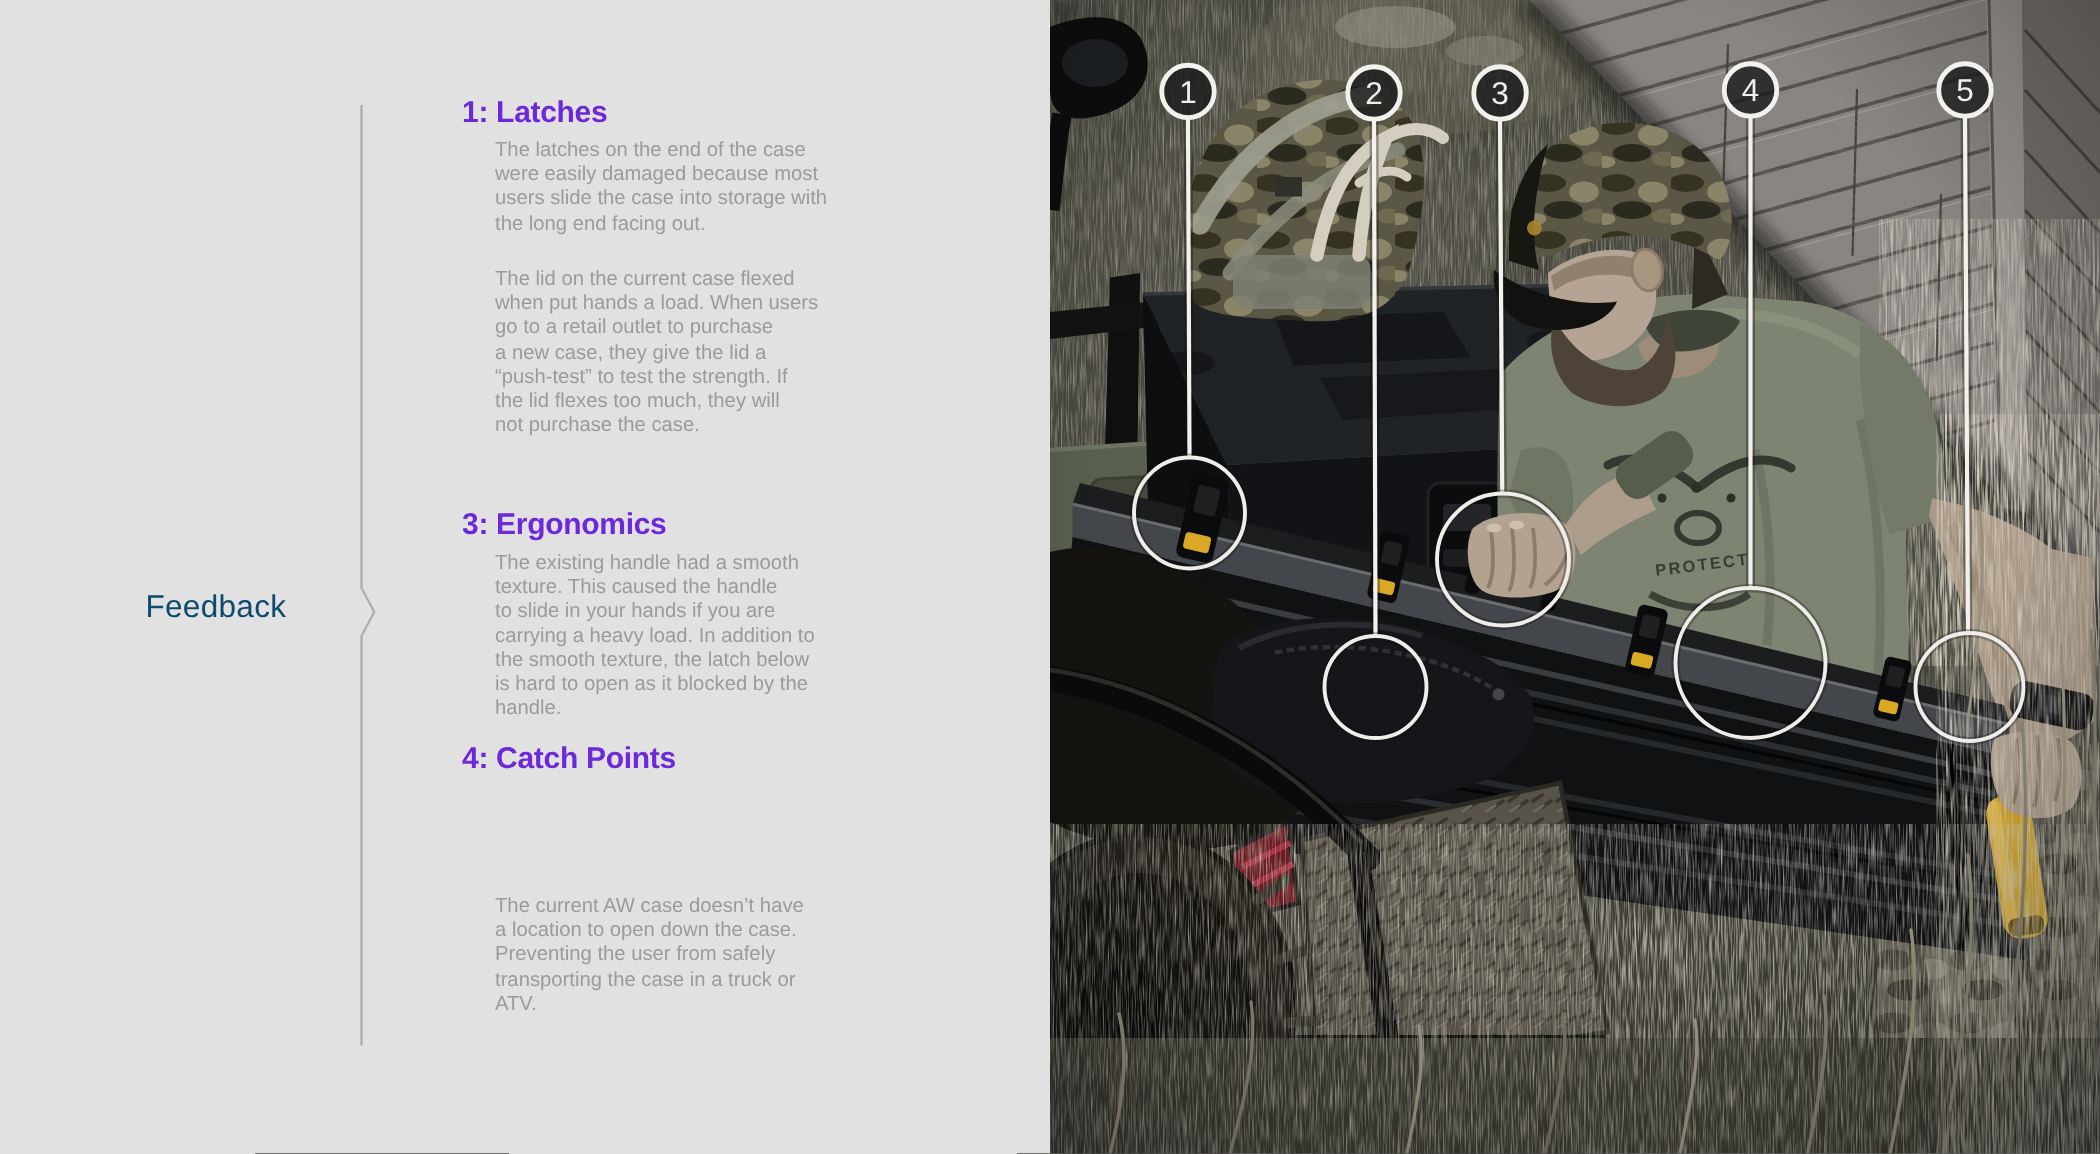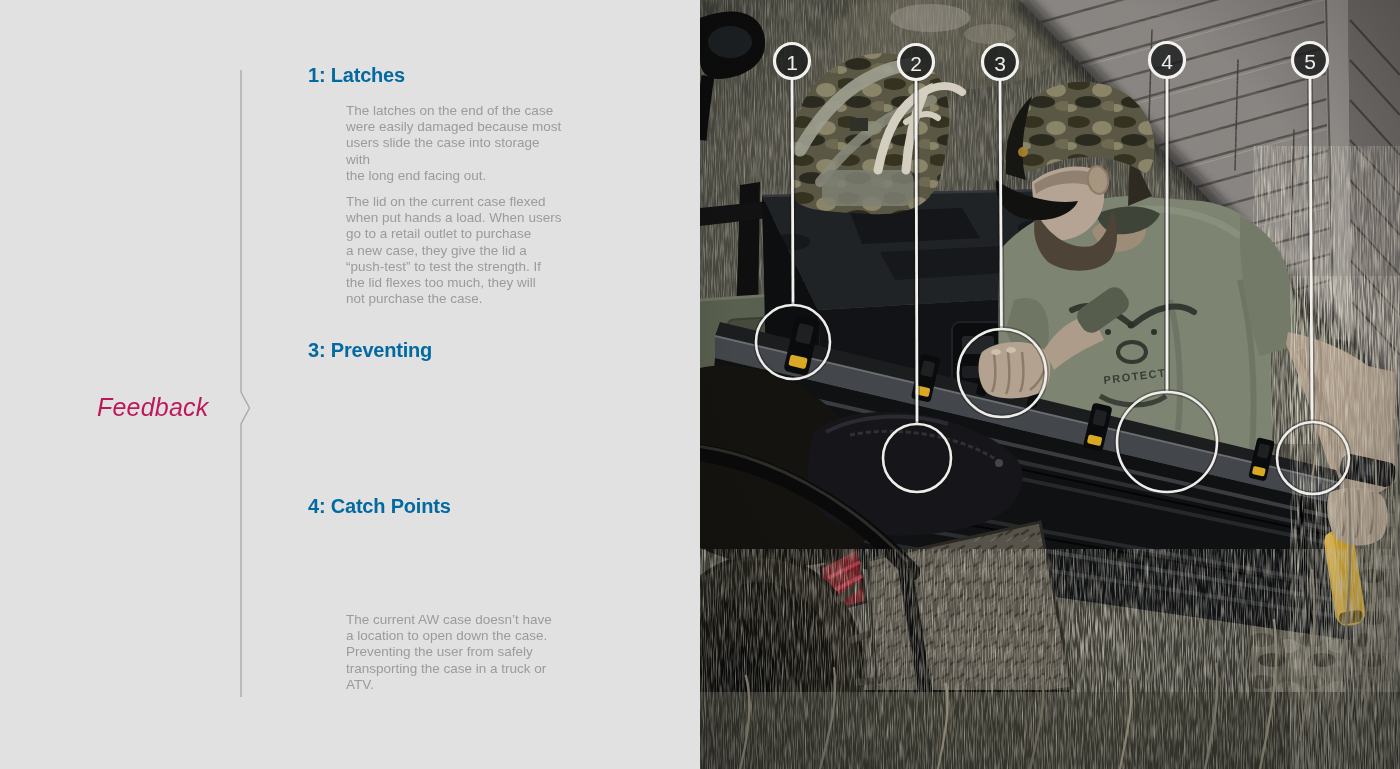--- a/index.html
+++ b/index.html
@@ -1,23 +1,23 @@
 <!DOCTYPE html>
 <html><head>
 <meta charset="utf-8">
 <style>
   html,body{margin:0;padding:0;background:#2a2a2a;}
   .slide{position:relative;width:1400px;height:769px;overflow:hidden;background:#e1e1e1;
          font-family:"Liberation Sans","DejaVu Sans",sans-serif;}
   .left-panel{position:absolute;left:0;top:0;width:700px;height:769px;background:#e1e1e1;}
-  .feedback-label{position:absolute;left:97px;top:393px;font-size:25px;font-weight:500;color:#be185d;letter-spacing:.2px;font-style:italic;}
+  .feedback-label{position:absolute;left:97px;top:393px;font-size:21px;font-weight:500;color:#0c4a6e;letter-spacing:.2px;}
   .bracket{position:absolute;left:0;top:0;pointer-events:none;}
   .note{position:absolute;left:308px;width:272px;}
-  .note h3{margin:0 0 5px 0;font-size:20px;font-weight:700;color:#0369a1;letter-spacing:-.2px;}
-  .note p{margin:16px;padding-left:22px;font-size:13.5px;line-height:16.2px;color:#9b9b9b;white-space:pre-line;}
+  .note h3{margin:0 0 5px 0;font-size:20px;font-weight:700;color:#6d28d9;letter-spacing:-.2px;}
+  .note p{margin:0;padding-left:22px;font-size:13.5px;line-height:16.2px;color:#9b9b9b;white-space:pre-line;}
   .n1{top:64px}.n2{top:178px}.n3{top:339px}.n4{top:495px}.n5{top:596px}
   .photo{position:absolute;left:700px;top:0;width:700px;height:769px;background:#4b4a40;}
   svg text.co-num{font-family:"Liberation Sans","DejaVu Sans",sans-serif;font-size:21px;font-weight:500;fill:#efeeea;}
   svg text.shirt-txt{font-family:"Liberation Sans","DejaVu Sans",sans-serif;font-size:11px;font-weight:700;
                      letter-spacing:1.5px;fill:#2c3128;opacity:.85;}
 </style>
 </head>
 <body>
 
 <div class="slide">
@@ -40,21 +40,28 @@
     <div class="note n2">
       <p>The lid on the current case flexed
 when put hands a load. When users
 go to a retail outlet to purchase
 a new case, they give the lid a
 “push-test” to test the strength. If
 the lid flexes too much, they will
 not purchase the case.</p>
     </div>
     <div class="note n3">
-      <h3>3: Preventing</h3>
+      <h3>3: Ergonomics</h3>
+      <p>The existing handle had a smooth
+texture. This caused the handle
+to slide in your hands if you are
+carrying a heavy load. In addition to
+the smooth texture, the latch below
+is hard to open as it blocked by the
+handle.</p>
     </div>
     <div class="note n4">
       <h3>4: Catch Points</h3>
     </div>
     <div class="note n5">
       <p>The current AW case doesn’t have
 a location to open down the case.
 Preventing the user from safely
 transporting the case in a truck or
 ATV.</p>

